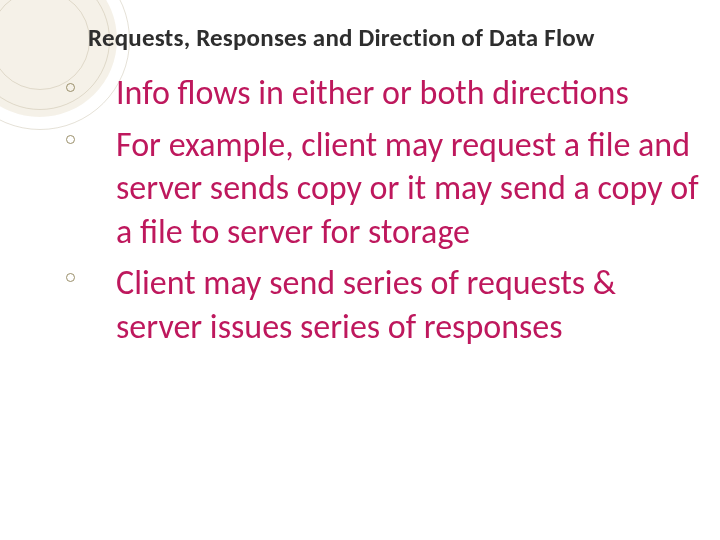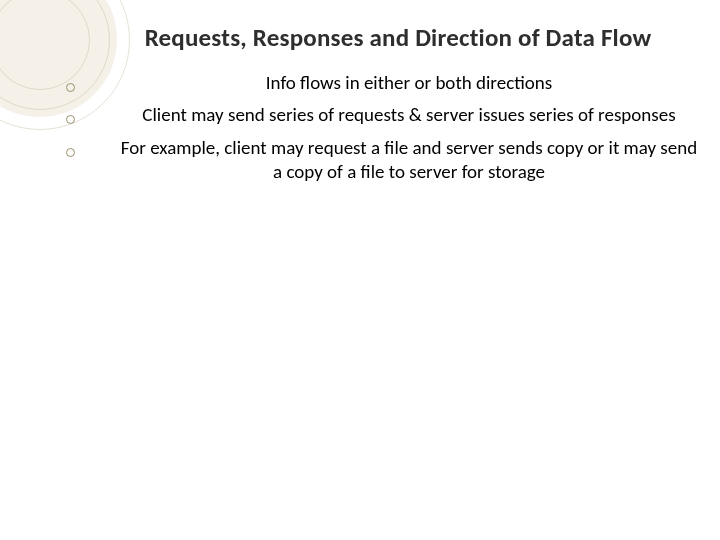--- a/index.html
+++ b/index.html
@@ -1,15 +1,15 @@
 <!DOCTYPE html>
 <html><head>
 <meta charset="utf-8">
 <style>
-  * { margin: 0; padding: 0; box-sizing: border-box; text-align: center; }
+  * { margin: 0; padding: 0; box-sizing: border-box; }
   html, body { width: 720px; height: 540px; overflow: hidden; }
   body {
     background: #ffffff;
     font-family: "Gill Sans", "Gill Sans MT", Calibri, "Trebuchet MS", sans-serif;
     position: relative;
   }
   .corner-decoration {
     position: absolute;
     top: -50px;
     left: -50px;
@@ -49,23 +49,23 @@
     letter-spacing: 0.2px;
   }
   .bullets {
     list-style: none;
     margin-left: 30px;
     margin-right: 6px;
   }
   .bullets li {
     position: relative;
     padding-left: 68px;
-    font-size: 19px;
+    font-size: 34px;
     line-height: 1.28;
-    color: #000000;
+    color: #be185d;
     margin-bottom: 6px;
     margin-top: 8px;
   }
   .bullets li::before {
     content: "";
     position: absolute;
     left: 18px;
     top: 12px;
     width: 7px;
     height: 7px;
@@ -82,16 +82,16 @@
   <div class="fill"></div>
   <div class="ring r1"></div>
   <div class="ring r2"></div>
   <div class="ring r3"></div>
 </div>
 
 <div class="slide">
   <h1 class="title">Requests, Responses and Direction of Data Flow</h1>
   <ul class="bullets">
     <li><span>Info flows in either or both directions</span></li>
+    <li><span>For example, client may request a file and server sends copy or it may send a copy of a file to server for storage</span></li>
     <li><span>Client may send series of requests &amp; server issues series of responses</span></li>
-    <li><span>For example, client may request a file and server sends copy or it may send a copy of a file to server for storage</span></li>
   </ul>
 </div>
 
 </body></html>

